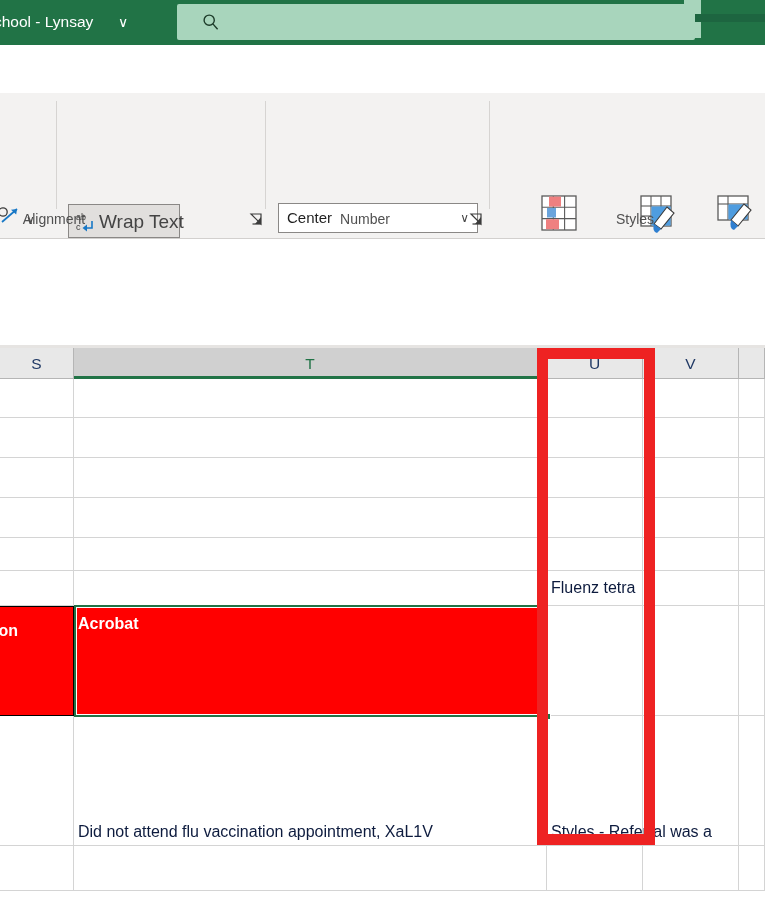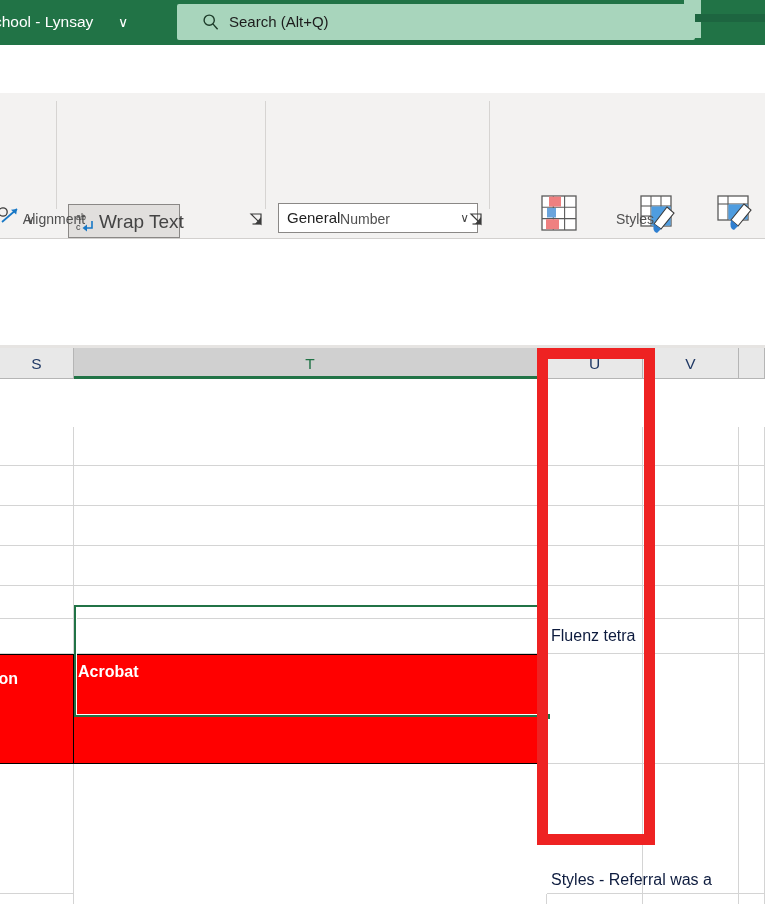--- a/index.html
+++ b/index.html
@@ -216,21 +216,20 @@
   .cell {
     position: absolute;
     border-right: 1px solid #d4d4d4;
     border-bottom: 1px solid #d4d4d4;
     font-size: 16px;
     color: #0d1b3e;
     overflow: visible;
     white-space: nowrap;
     cursor: cell;
     background: transparent;
-    margin-top: 48px;
   }
   .cell .txt {
     position: absolute; left: 4px; top: 50%;
     transform: translateY(-50%);
     white-space: nowrap;
   }
   .cell.red {
     background: #ff0000;
     color: #ffffff;
     font-weight: bold;
@@ -279,21 +278,20 @@
     <div class="doc-title">chool - Lynsay</div>
     <div class="doc-title-caret">∨</div>
 
     <div class="searchbox">
       <span class="search-icon">
         <svg width="18" height="18" viewBox="0 0 18 18">
           <circle cx="7.2" cy="7.2" r="5.1" fill="none" stroke="#1c3b29" stroke-width="1.4"></circle>
           <line x1="10.9" y1="10.9" x2="15.6" y2="16.2" stroke="#1c3b29" stroke-width="1.4"></line>
         </svg>
       </span>
-      <span class="search-placeholder">Search (Alt+Q)</span>
     </div>
   </div>
 
 
   <div class="ribbon">
 
     <div class="grp-sep" style="left:56px"></div>
     <div class="grp-sep" style="left:265px"></div>
     <div class="grp-sep" style="left:489px"></div>
 
@@ -359,21 +357,21 @@
     <div class="grp-label" style="left:4px; width:100px;">Alignment</div>
     <span class="dialog-launcher" style="left:248px">
       <svg width="16" height="16" viewBox="0 0 16 16">
         <path d="M3 3 L13 3 L13 13 Z" fill="none" stroke="#3b3b3b" stroke-width="1.2"></path>
         <line x1="13" y1="13" x2="4.5" y2="13" stroke="#3b3b3b" stroke-width="1.2"></line>
         <polygon points="13,13 13,6 7,13" fill="#3b3b3b"></polygon>
       </svg>
     </span>
 
     <div class="numfmt-select">
-      <span class="numfmt-text">General</span>
+      <span class="numfmt-text">Center</span>
       <span class="numfmt-caret">∨</span>
     </div>
 
     <span class="num-ico" style="left:282px; top:158px;">
       <svg width="28" height="24" viewBox="0 0 28 24">
         <rect x="1" y="3" width="20" height="13" fill="none" stroke="#3b3b3b" stroke-width="1.4"></rect>
         <text x="4" y="13" font-family="Liberation Sans, sans-serif" font-size="9" fill="#3b3b3b">C</text>
         <ellipse cx="14" cy="15" rx="6" ry="2.4" fill="#f29100" stroke="#c26d00" stroke-width="1"></ellipse>
         <rect x="8" y="15" width="12" height="5" fill="#f29100" stroke="#c26d00" stroke-width="1"></rect>
         <ellipse cx="14" cy="20" rx="6" ry="2.4" fill="#f29100" stroke="#c26d00" stroke-width="1"></ellipse>
@@ -535,20 +533,23 @@
 n?</span></span>
     </div>
     <div class="cell red" style="left:74px; top:258px; width:473px; height:110px;">
       <span class="txt">Acrobat</span>
     </div>
     <div class="cell" style="left:547px; top:258px; width:96px;  height:110px;"></div>
     <div class="cell" style="left:643px; top:258px; width:96px;  height:110px;"></div>
     <div class="cell" style="left:739px; top:258px; width:26px;  height:110px;"></div>
 
     <div class="cell" style="left:0px; top:368px; width:74px; height:130px;"></div>
+    <div class="cell overflow" style="left:74px; top:368px; width:473px; height:130px;">
+      <span class="txt" style="top:auto; bottom:4px; transform:none;">Did not attend flu vaccination appointment, XaL1V</span>
+    </div>
     <div class="cell overflow" style="left:547px; top:368px; width:96px; height:130px;">
       <span class="txt" style="top:auto; bottom:4px; transform:none;">Styles - Referral was a</span>
     </div>
     <div class="cell" style="left:643px; top:368px; width:96px; height:130px;"></div>
     <div class="cell" style="left:739px; top:368px; width:26px; height:130px;"></div>
 
     <div class="cell" style="left:0px;   top:498px; width:74px;  height:45px;"></div>
     <div class="cell" style="left:74px;  top:498px; width:473px; height:45px;"></div>
     <div class="cell" style="left:547px; top:498px; width:96px;  height:45px;"></div>
     <div class="cell" style="left:643px; top:498px; width:96px;  height:45px;"></div>

